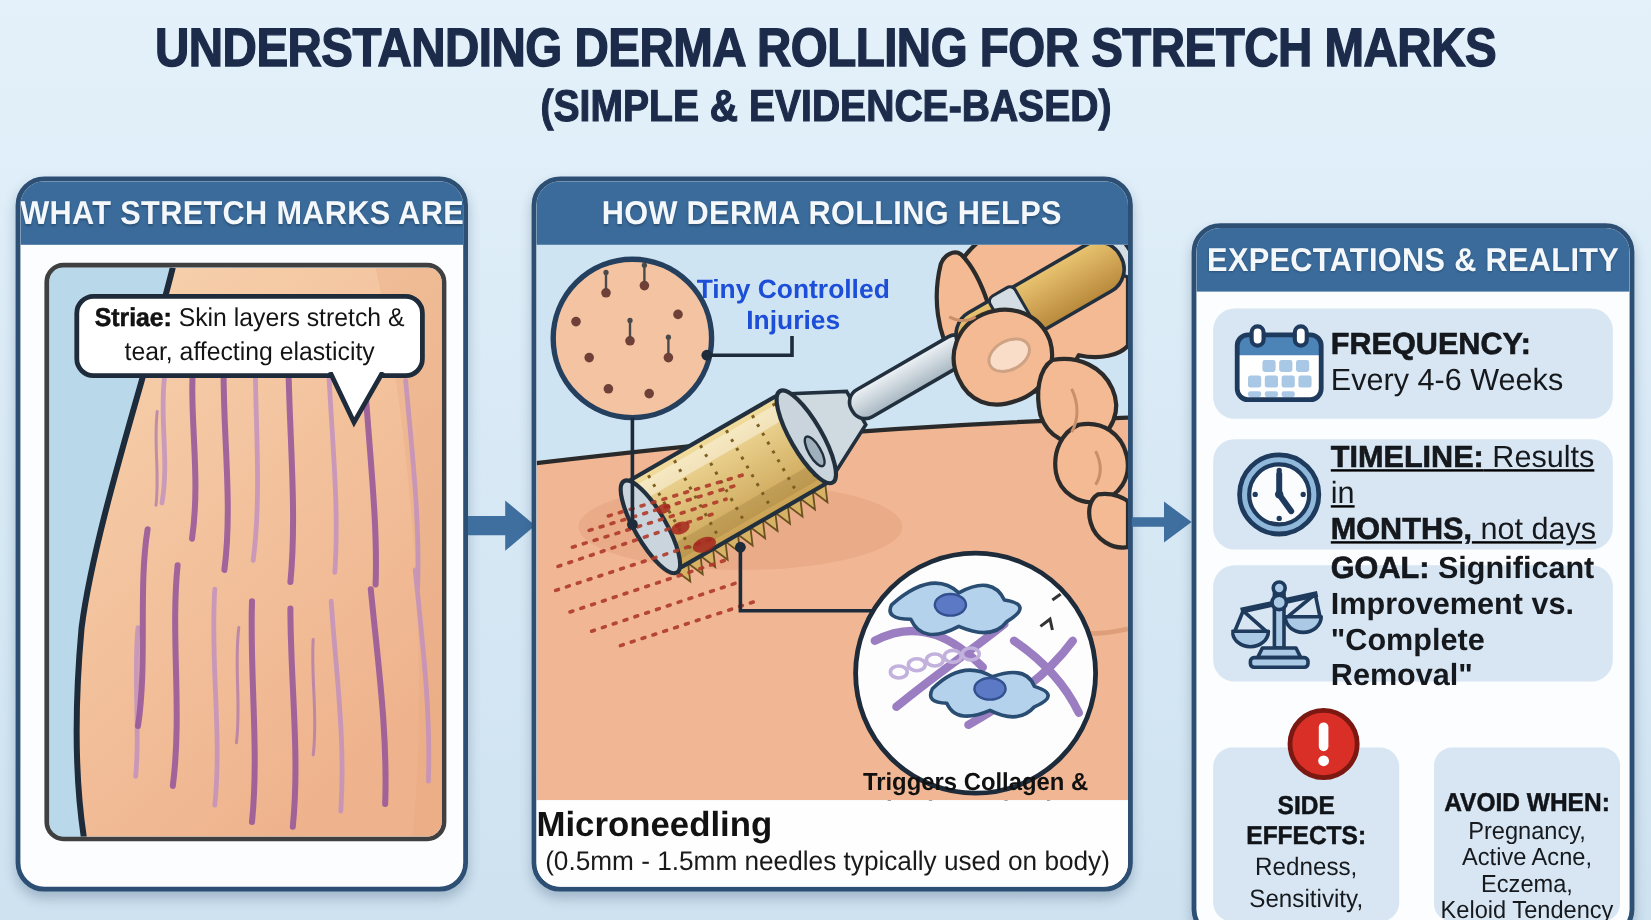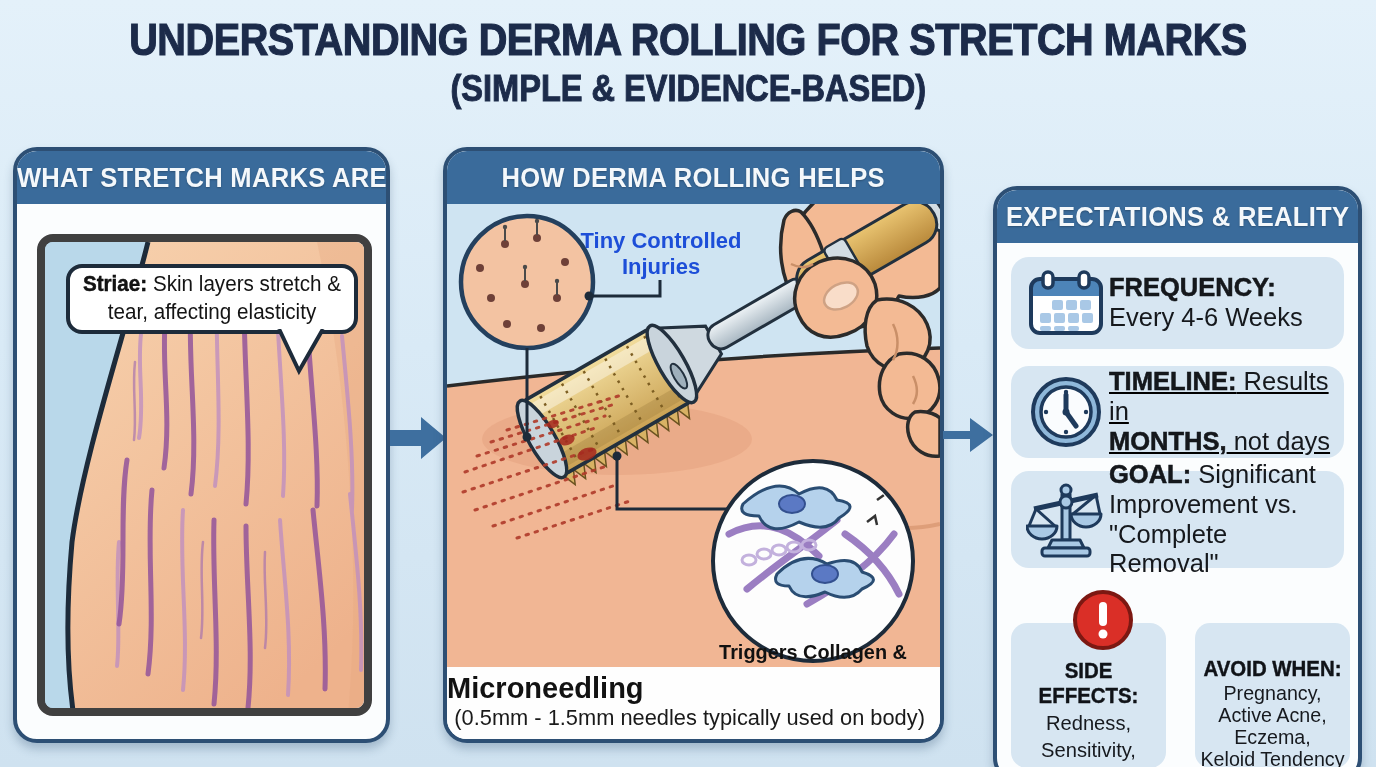--- a/index.html
+++ b/index.html
@@ -26,22 +26,22 @@
   .panel-left  { left:13px;  width:377px; }
   .panel-mid   { left:443px; width:501px; }
   .panel-right { left:993px; width:369px;margin-top:39px; }
 
   
   .flow-arrow { position:absolute; }
   .arrow1 { left:390px; top:414px; }
   .arrow2 { left:943px; top:411px; }
 
   
-  .leg-box { position:absolute; left:20px; top:83px; width:335px; height:482px;
-             border:8px solid #404040; border-radius:16px; overflow:hidden; background:#b9d8ea; }
+  .leg-box { position:absolute; left:20px; top:68px; width:335px; height:482px;
+             border:4px solid #404040; border-radius:16px; overflow:hidden; background:#b9d8ea; }
   .bubble { position:absolute; left:21px; top:22px; width:292px; height:70px; background:#fff;
             border:4px solid #1d2b3a; border-radius:16px; display:flex; align-items:center;
             justify-content:center; text-align:center; z-index:2; }
   .bubble p { font-size:21.5px; line-height:1.28; color:#141414; transform:scaleX(.96); width:100%; }
   .bubble b { -webkit-text-stroke:.4px #000; }
   .bubble-tail { position:absolute; left:230px; top:87px; z-index:3; }
 
   
   .mid-illustration { position:absolute; left:0; top:53px; width:493px; height:463px; overflow:hidden; }
   .tiny-label { position:absolute; left:128px; top:24px; width:172px; text-align:center;
@@ -56,21 +56,21 @@
 
   
   .right-body { position:absolute; left:0; top:53px; width:361px; height:535px; }
   .rcard { position:absolute; left:14px; width:333px; background:#d7e6f2; border-radius:18px;
            display:flex; align-items:center; padding:0 10px 0 12px; }
   .rcard .icon-box { width:86px; flex:0 0 86px; display:flex; align-items:center; justify-content:center; }
   .rcard .txt { font-size:25.5px; line-height:1.17; color:#15181c; }
   .rcard .txt b { -webkit-text-stroke:.5px #0e1116; }
   .rcard1 { top:14px;  height:92px; }
   .rcard2 { top:123px; height:92px;text-decoration:underline; }
-  .rcard3 { top:228px; height:97px; }
+  .rcard3 { top:228px; height:97px;font-weight:bold; }
   .rsmall { position:absolute; top:380px; width:155px; height:145px; background:#d7e6f2;
             border-radius:16px; text-align:center; }
   .rsmall-left  { left:14px; }
   .rsmall-right { left:198px;border-radius:15px; }
   .rsmall .stitle { margin-top:36px; font-size:21.5px; font-weight:700; color:#101318;
                     -webkit-text-stroke:.4px #0e1116; transform:scaleX(.95); }
   .rsmall-left  .sitems { font-size:21px; color:#16191e; line-height:1.3; transform:scaleX(.96); }
   .rsmall-right .stitle { margin-top:34px; }
   .rsmall-right .sitems { font-size:20.5px; color:#16191e; line-height:1.08; transform:scaleX(.96); }
   .badge { position:absolute; z-index:2; }

